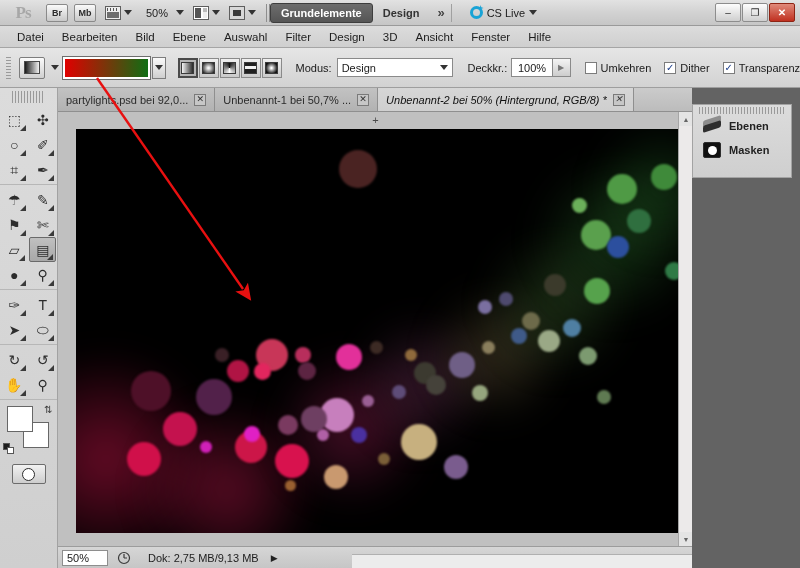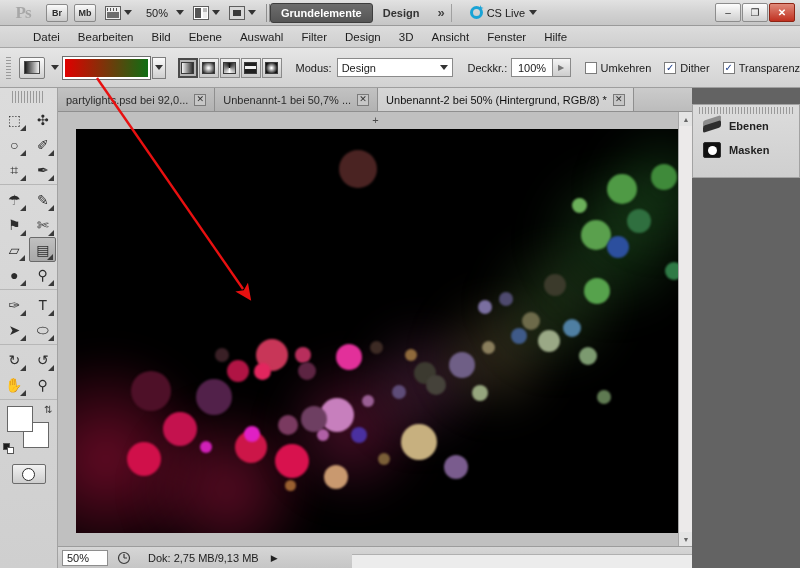--- a/index.html
+++ b/index.html
@@ -92,21 +92,21 @@
     background: linear-gradient(to bottom,#fdfdfd,#cfcfcf);
     display:flex; align-items:center; justify-content:center; font-size:10px; color:#333;
   }
   .wbtn.close { background: linear-gradient(to bottom,#e08a7a,#c03020); color:#fff; border-color:#8e2414; font-weight:bold;}
 
   
   .menubar {
     position:absolute; left:0; top:26px; width:800px; height:22px;
     background: linear-gradient(to bottom,#dcdcdc,#cfcfcf);
     border-bottom:1px solid #a5a5a5;
-    display:flex; align-items:center; padding-left:24px;
+    display:flex; align-items:center; padding-left:8px;
   }
   .menuitem { padding:0 9px; font-size:11.5px; line-height:22px; color:#1d1d1d; }
 
   
   .optbar {
     position:absolute; left:0; top:48px; width:800px; height:40px;
     background: linear-gradient(to bottom,#e6e6e6,#d2d2d2);
     border-bottom:1px solid #9e9e9e;
     display:flex; align-items:center; padding-left:6px;
   }
@@ -206,21 +206,21 @@
     position:absolute; left:0; top:0; width:634px; height:24px;
     background:linear-gradient(to bottom,#cbcbcb,#bcbcbc);
     border-bottom:1px solid #8f8f8f; display:flex; align-items:flex-end;
   }
   .dtab {
     height:23px; display:flex; align-items:center; gap:6px;
     padding:0 8px; font-size:11px;
     background:linear-gradient(to bottom,#c2c2c2,#b2b2b2);
     border-right:1px solid #8f8f8f; color:#2b2b2b;
   }
-  .dtab.active { background:linear-gradient(to bottom,#d6d6d6,#cfcfcf); color:#111; }
+  .dtab.active { background:linear-gradient(to bottom,#d6d6d6,#cfcfcf); color:#111;font-style:italic; }
   .tab-x {
     width:12px;height:12px;border:1px solid #7a7a7a;background:#c7c7c7;
     display:flex;align-items:center;justify-content:center;font-size:9px;color:#333;line-height:1;
   }
   .canvaswrap {
     position:absolute; left:0; top:24px; width:634px; height:434px;
     background:#c0c0c0;
   }
   .canvas {
     position:absolute; left:18px; top:17px; width:602px; height:404px;
@@ -248,21 +248,21 @@
     display:flex;align-items:center;padding-left:4px;font-size:11px; }
   .st-clock { width:20px;height:16px;margin-left:6px;display:flex;align-items:center;justify-content:center;}
   .st-doc { margin-left:14px;font-size:11px;color:#1d1d1d; }
   .st-play { margin-left:12px; font-size:9px; color:#222; }
   .st-hscroll { position:absolute; right:0; bottom:0; width:340px; height:14px;
     background:#ececec; border-top:1px solid #b0b0b0; }
 
   
   .dock { position:absolute; right:0; top:88px; width:108px; height:480px; background:#636363; }
   .dockpanel {
-    position:absolute; left:0; top:16px; width:108px; height:74px;
+    position:absolute; left:0; top:16px; width:100px; height:74px;
     background:linear-gradient(to bottom,#dcdcdc,#cfcfcf); border:1px solid #a3a3a3;
   }
   .dp-grip { height:7px; margin:2px 6px 0 6px;
     background: repeating-linear-gradient(to right,#9a9a9a 0 1px,transparent 1px 3px); }
   .dp-item { display:flex; align-items:center; gap:8px; padding:4px 0 4px 10px; font-size:11px; font-weight:bold; color:#222;}
   .layers-ic { width:18px;height:16px;position:relative; }
   .layers-ic span { position:absolute; left:0; width:18px;height:7px;background:#4d4d4d;
     transform:skewY(-18deg); border-radius:2px;}
   .layers-ic span:nth-child(1){top:0;background:#8d8d8d;}
   .layers-ic span:nth-child(2){top:5px;background:#2e2e2e;}

